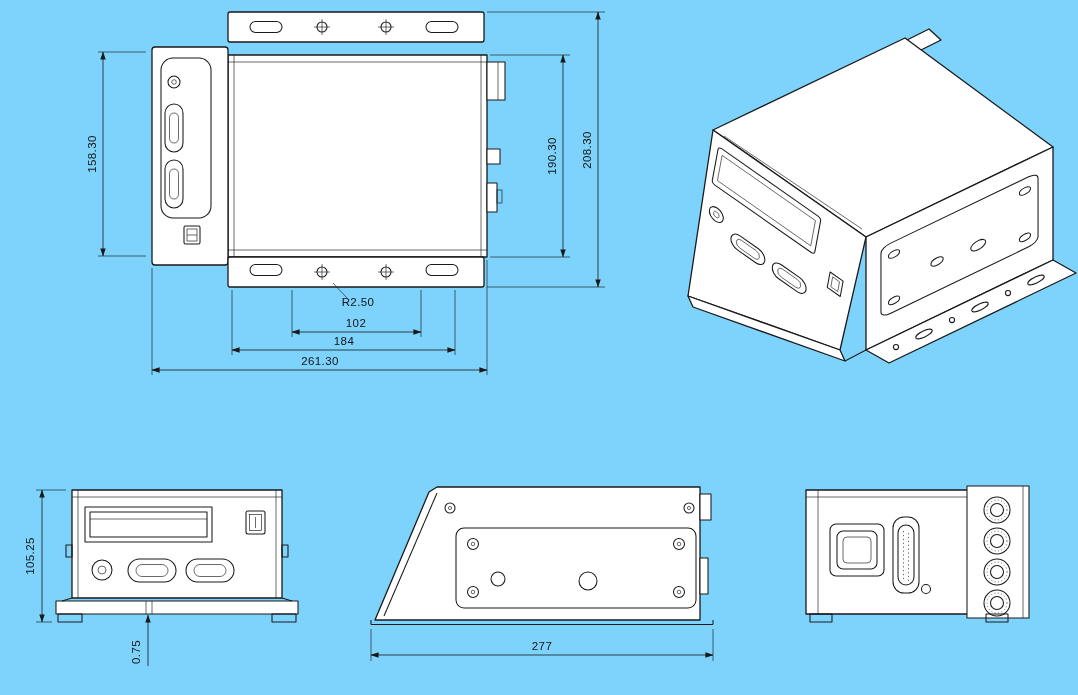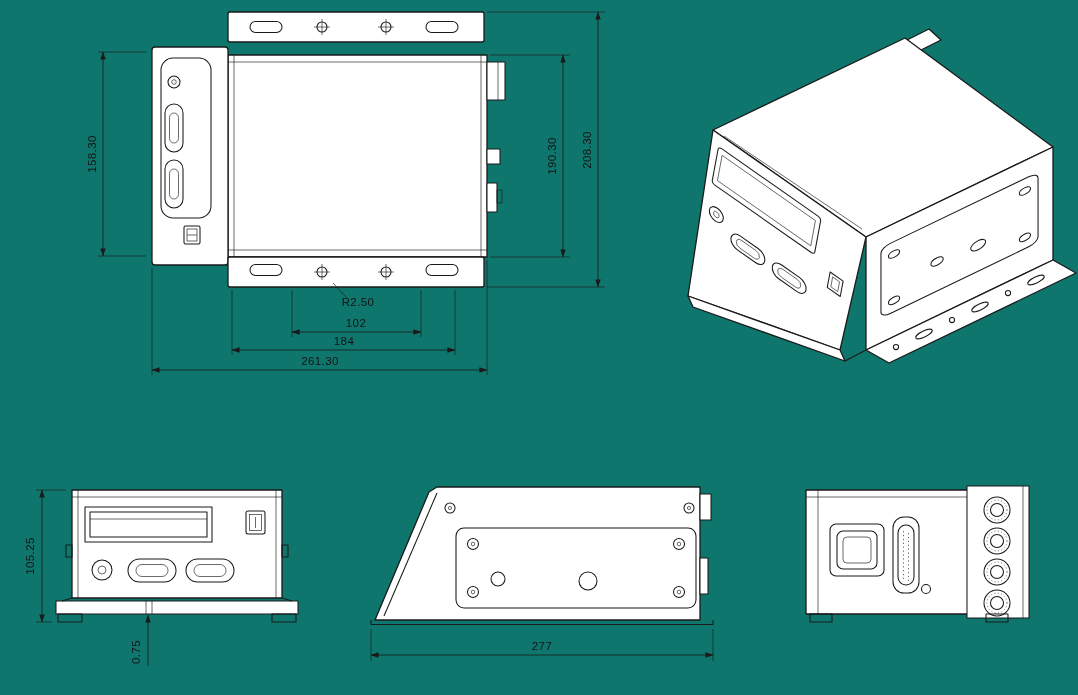--- a/index.html
+++ b/index.html
@@ -1,16 +1,16 @@
 <!DOCTYPE html>
 <html><head>
 <meta charset="utf-8">
 <style>
   html,body{margin:0;padding:0;background:#fff}
-  .canvas{position:relative;width:1078px;height:695px;background:#0f766e;
+  .canvas{position:relative;width:1078px;height:695px;background:#7dd3fc;
           font-family:"Liberation Sans",sans-serif;overflow:hidden}
   svg{display:block}
   .ol{fill:#fff;stroke:#1a1a1a;stroke-width:1.3;stroke-linejoin:round}
   .d1{fill:none;stroke:#1a1a1a;stroke-width:1.05;stroke-linejoin:round}
   .w1{fill:#fff;stroke:#1a1a1a;stroke-width:1.05;stroke-linejoin:round}
   .th{fill:none;stroke:#1a1a1a;stroke-width:.65}
   .dim{fill:none;stroke:#1a1a1a;stroke-width:.8}
   .ext{fill:none;stroke:#1a1a1a;stroke-width:.65}
   .dimtext{font-size:11.5px;fill:#141414;letter-spacing:.4px}
   .nss{vector-effect:non-scaling-stroke}

